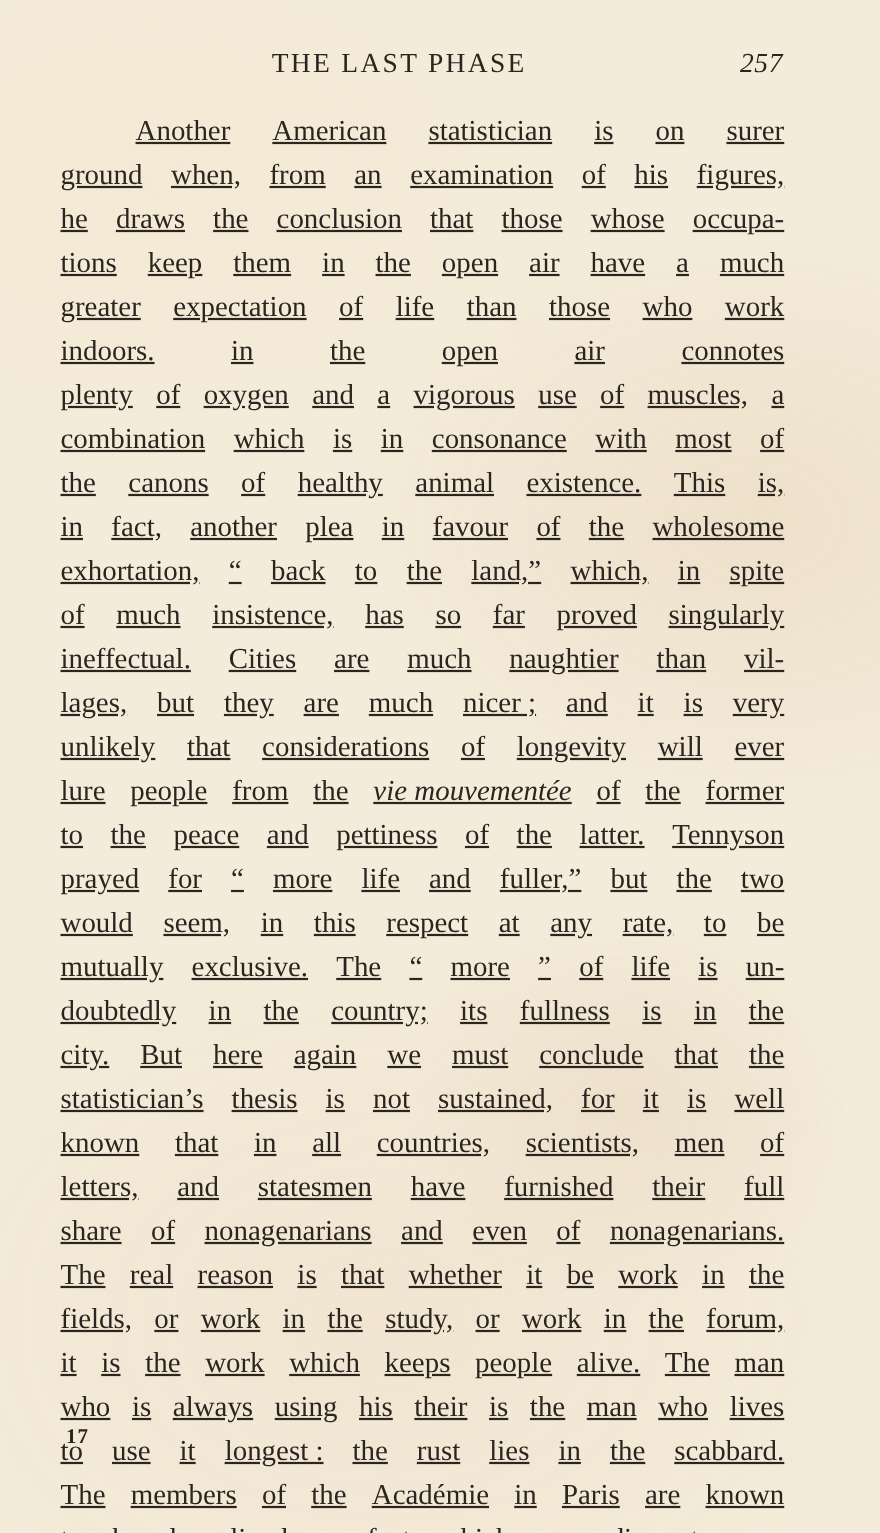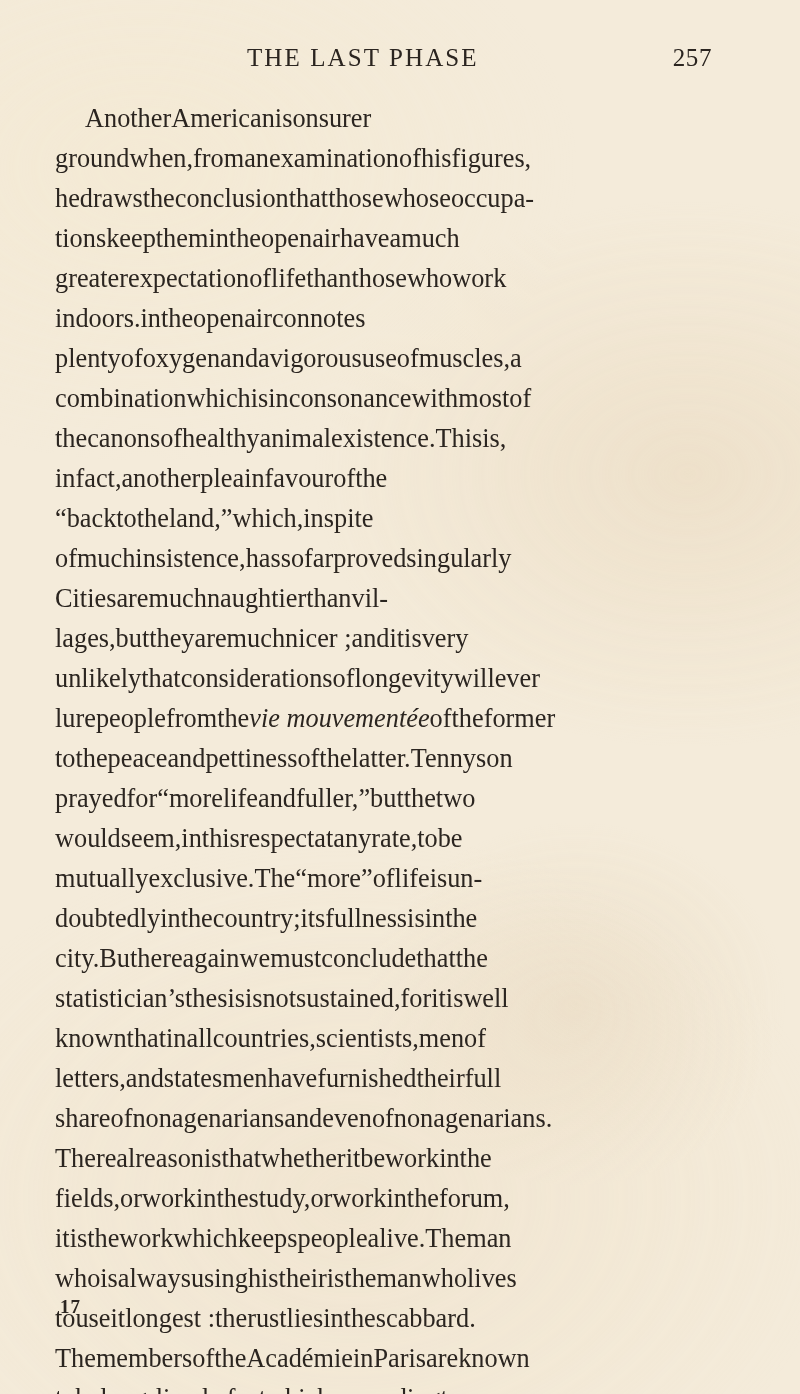--- a/index.html
+++ b/index.html
@@ -51,40 +51,43 @@
     font-size: 25px;
     letter-spacing: 2.1px;
     font-weight: 400;
     margin-left: 192px;
     white-space: nowrap;
   }
   .folio {
     font-size: 25px;
     letter-spacing: 0.6px;
     font-weight: 400;
+    font-style: italic;
   }
 
   
   .body-block {
     position: absolute;
     left: 55px;
     top: 99px;
     width: 658px;
   }
   .text-line {
     height: 40px;
     line-height: 40px;
     font-size: 26.3px;
     white-space: nowrap;
     display: flex;
     align-items: baseline;
   }
   
   .text-line.just {
     display: flex;
+    justify-content: space-between;
+    text-decoration: underline;
   }
   .text-line.just > span { white-space: pre; }
 
   i.it { font-style: italic; }
 
   
   .signature {
     position: absolute;
     left: 60px;
     top: 1296px;
@@ -104,20 +107,21 @@
   <div class="running-head">
     <div class="head-title">THE LAST PHASE</div>
     <div class="folio">257</div>
   </div>
 
   <div class="body-block" id="body-block">
       <div class="text-line just">
         <span style="width: 30px;"></span>
         <span>Another</span>
         <span>American</span>
+        <span>statistician</span>
         <span>is</span>
         <span>on</span>
         <span>surer</span>
       </div>
       <div class="text-line just">
         <span>ground</span>
         <span>when,</span>
         <span>from</span>
         <span>an</span>
         <span>examination</span>
@@ -199,42 +203,45 @@
       </div>
       <div class="text-line just">
         <span>in</span>
         <span>fact,</span>
         <span>another</span>
         <span>plea</span>
         <span>in</span>
         <span>favour</span>
         <span>of</span>
         <span>the</span>
-      </div>
-      <div class="text-line just">
+        <span>wholesome</span>
+      </div>
+      <div class="text-line just">
+        <span>exhortation,</span>
         <span>“</span>
         <span>back</span>
         <span>to</span>
         <span>the</span>
         <span>land,”</span>
         <span>which,</span>
         <span>in</span>
         <span>spite</span>
       </div>
       <div class="text-line just">
         <span>of</span>
         <span>much</span>
         <span>insistence,</span>
         <span>has</span>
         <span>so</span>
         <span>far</span>
         <span>proved</span>
         <span>singularly</span>
       </div>
       <div class="text-line just">
+        <span>ineffectual.</span>
         <span>Cities</span>
         <span>are</span>
         <span>much</span>
         <span>naughtier</span>
         <span>than</span>
         <span>vil-</span>
       </div>
       <div class="text-line just">
         <span>lages,</span>
         <span>but</span>

